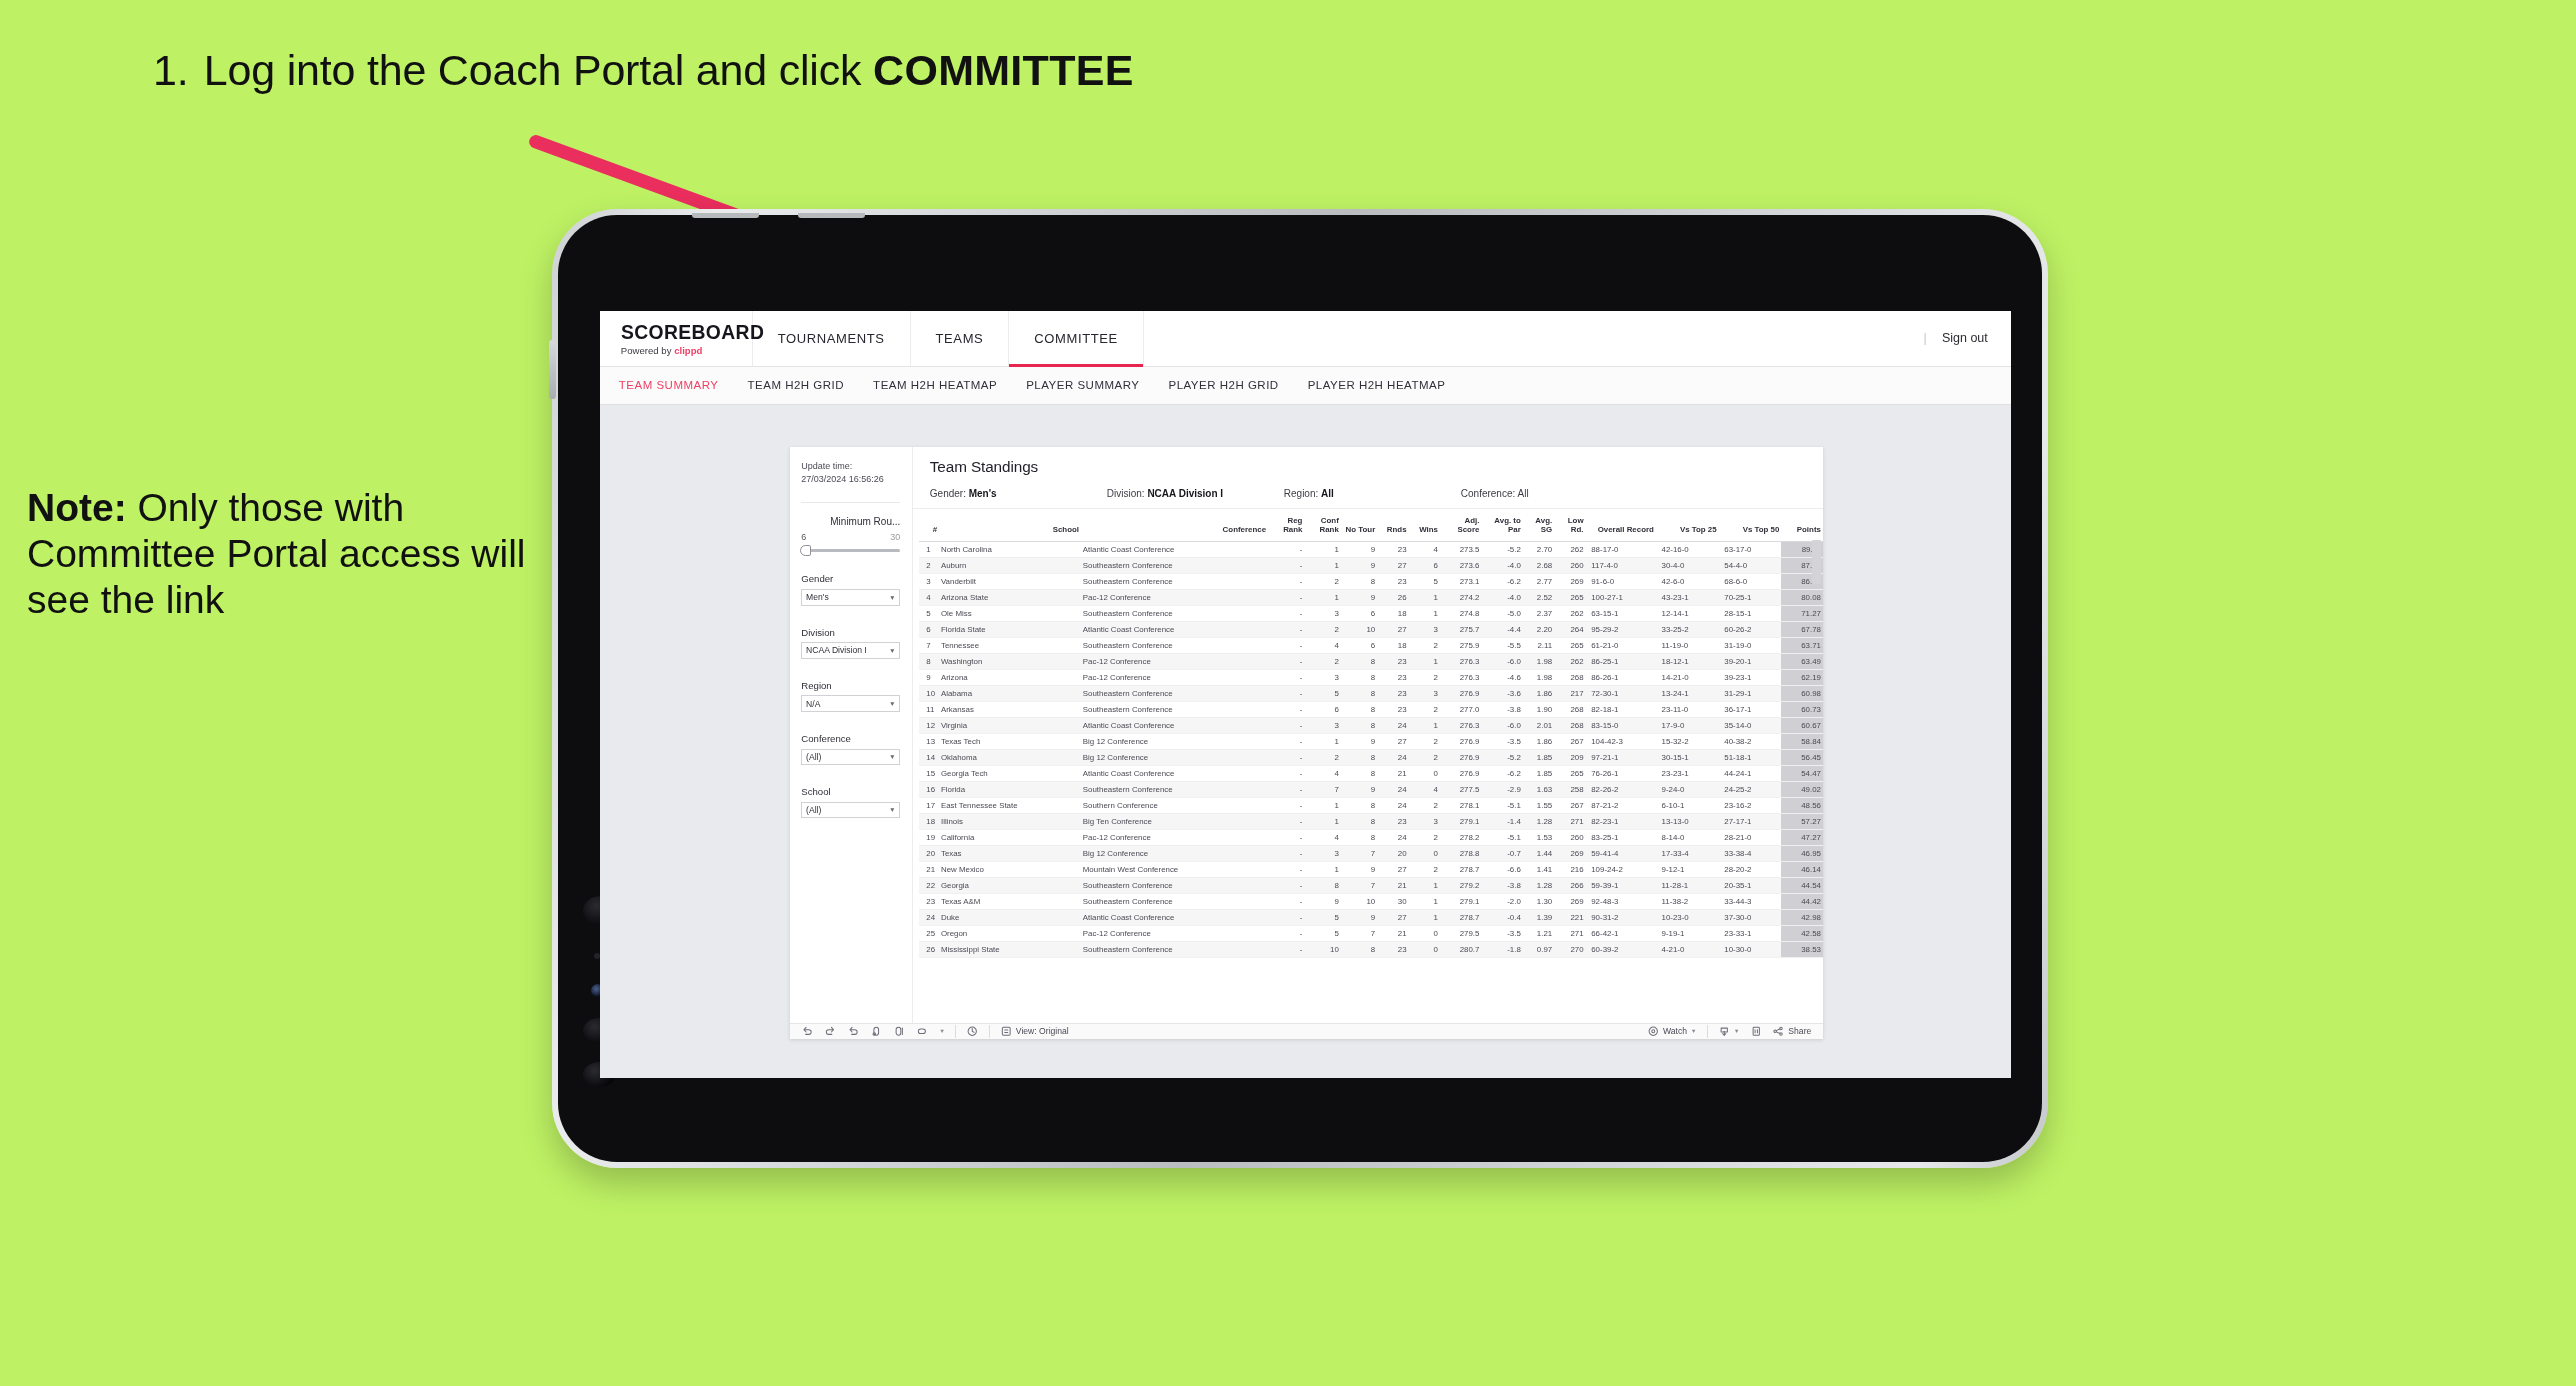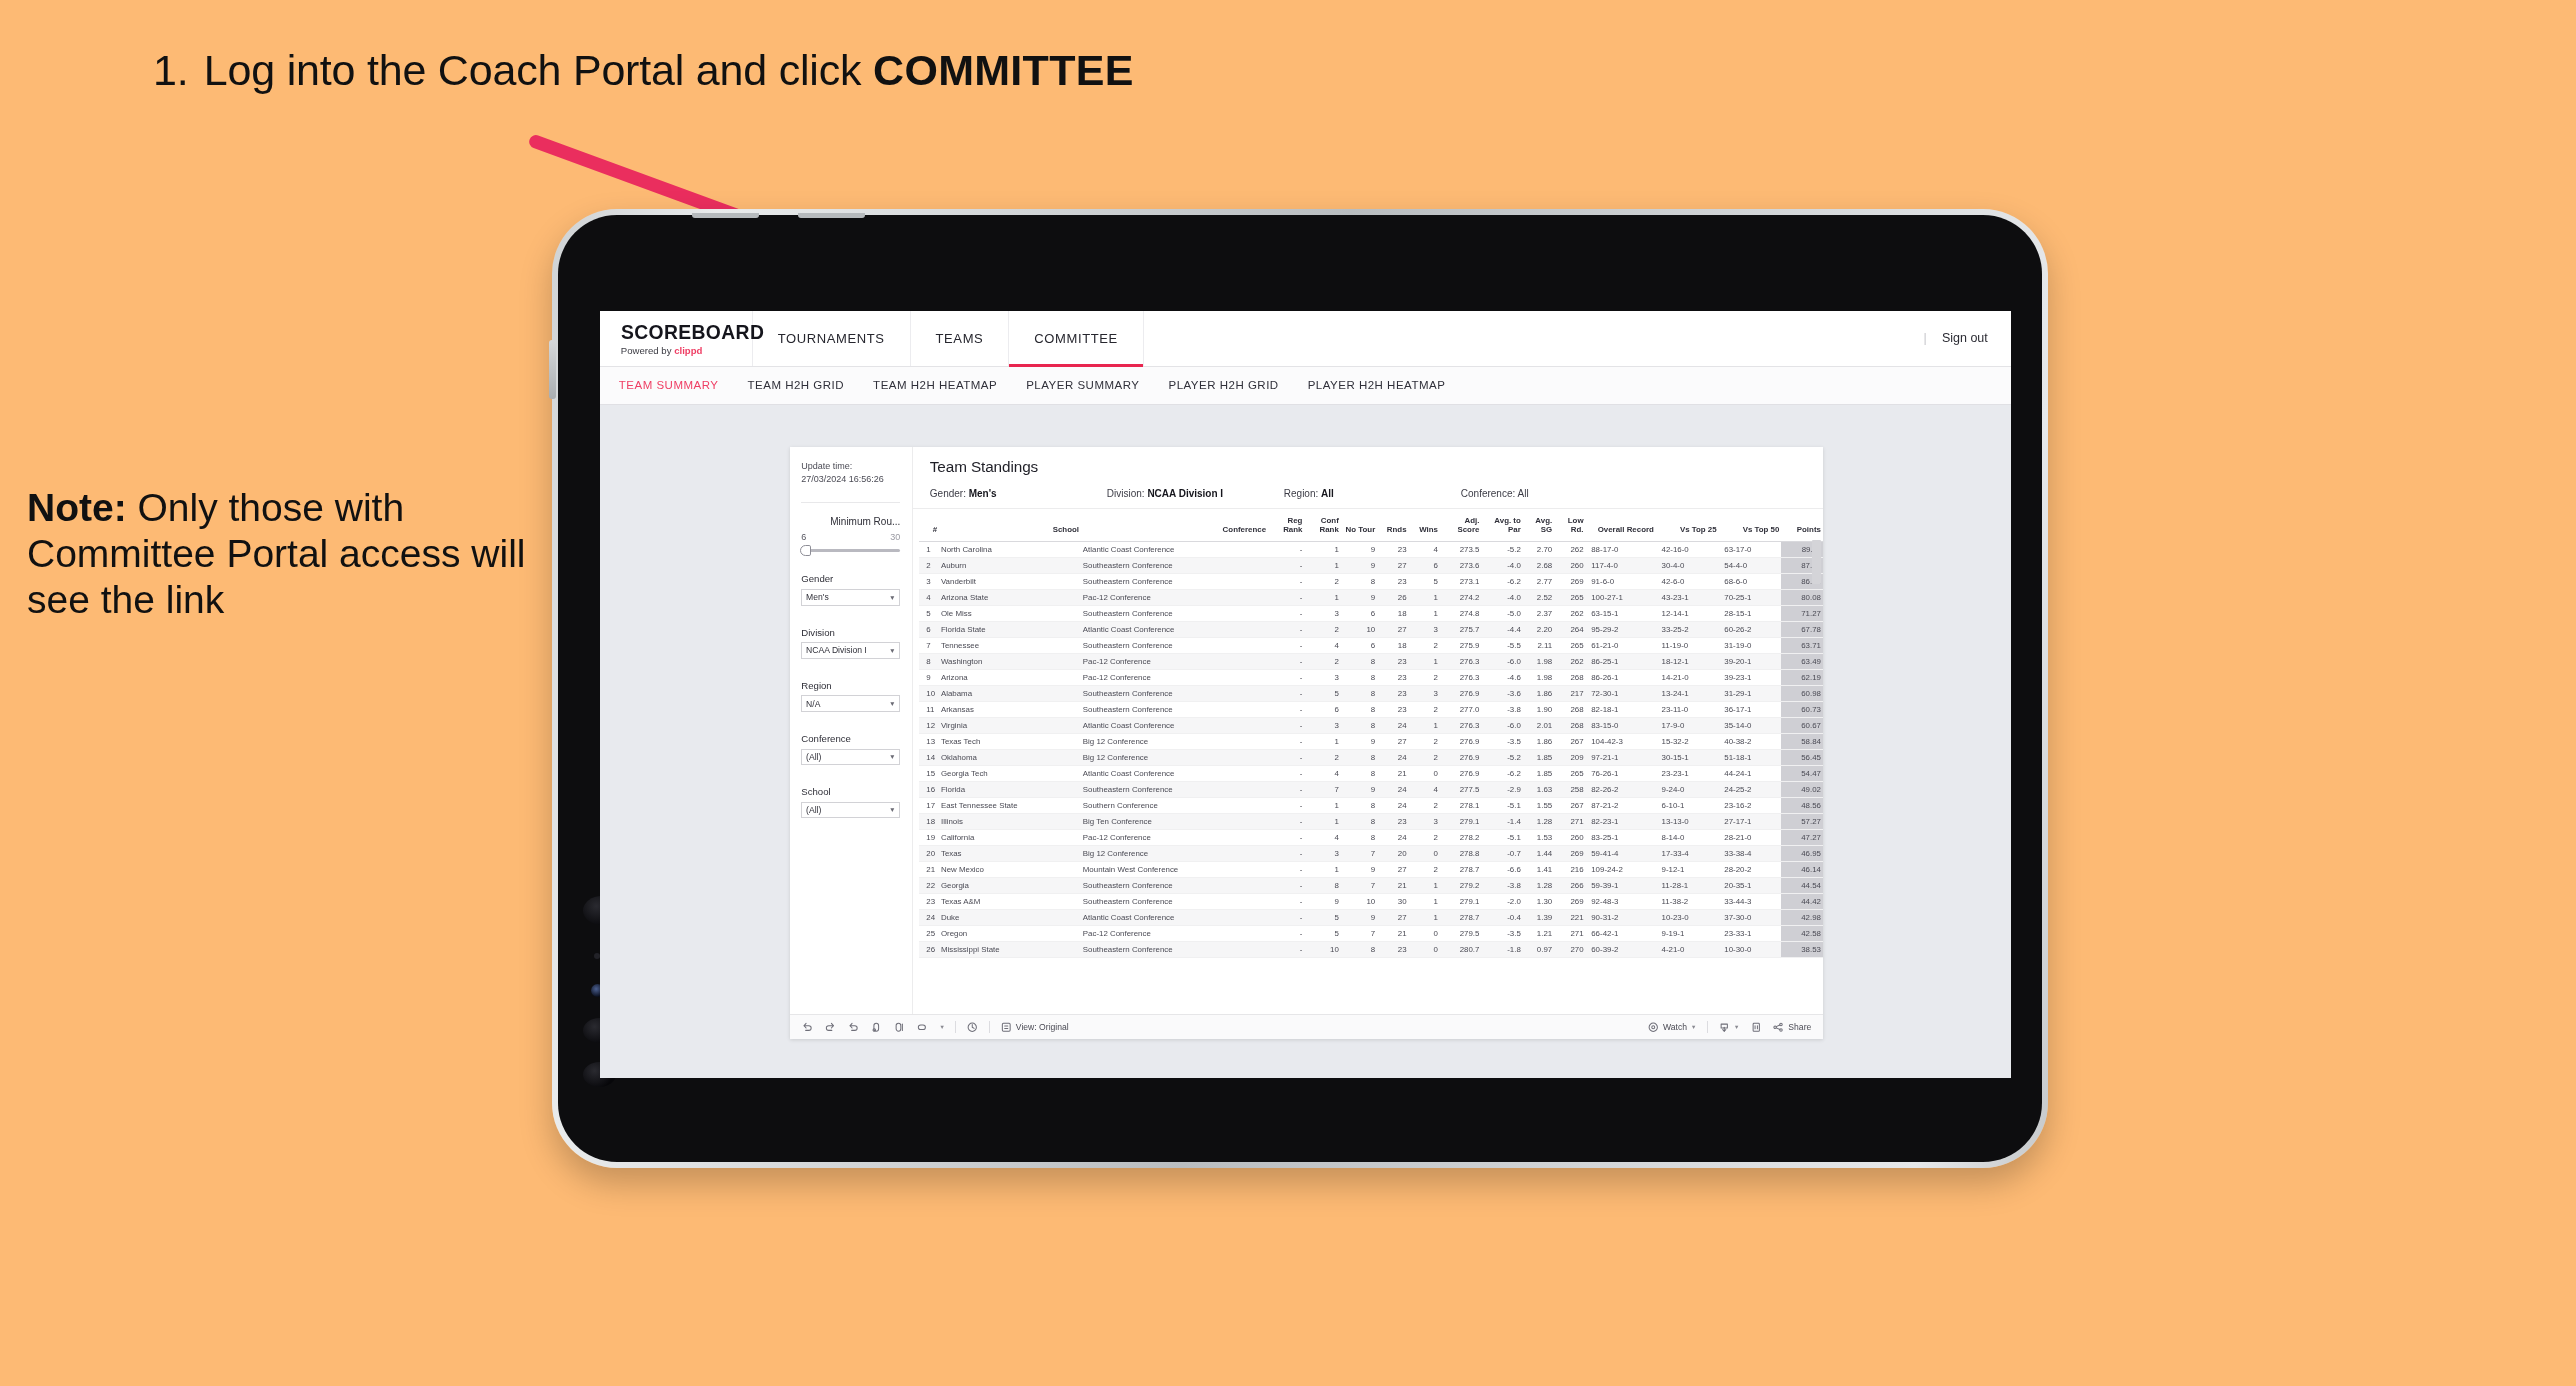--- a/index.html
+++ b/index.html
@@ -2,21 +2,21 @@
 <html><head>
 <meta charset="utf-8">
 <style>
   * { box-sizing: border-box; margin: 0; padding: 0; }
   html, body {
     width: 2576px; height: 1386px;
     background: #ffffff;
     font-family: "Liberation Sans", sans-serif;
     overflow: hidden;
   }
-  #stage { position: relative; width: 2576px; height: 1386px; background:#fdba74; }
+  #stage { position: relative; width: 2576px; height: 1386px; background:#bef264; }
 
   
   .headline {
     position: absolute; left: 153px; top: 46px;
     font-size: 43px; color: #111; white-space: nowrap;
     letter-spacing: -0.2px;
   }
   .headline .num { margin-right: 15.3px; }
   .headline b { font-weight: 700; letter-spacing: 0.3px; }
 
@@ -168,21 +168,21 @@
   th.c-num, th.c-sch, th.c-conf { }
   .tbl-wrap { position:relative; flex:1; overflow:hidden; padding-left:5.8px; }
 
   .vscroll {
     position:absolute; right:1.9px; top:31px; width: 8.6px; height: 44px;
     background:#d4d4d8; border-radius:1px;
   }
 
   
   .wb-bar {
-    height: 25px; border-top: 1px solid #e6e6e8; background: #fafafb;
+    height: 16px; border-top: 1px solid #e6e6e8; background: #fafafb;
     display:flex; align-items:center; padding: 0 11.5px; gap: 10px;
     font-size: 8.6px; color: #4a4a54;
   }
   .wb-bar .grp { display:flex; align-items:center; gap: 10.5px; }
   .wb-bar .sep { width:1px; height:12.5px; background:#dcdce0; }
   .wb-bar .item { display:flex; align-items:center; gap:3.8px; cursor:pointer; }
   .wb-bar .spacer { flex:1; }
   .ico { display:inline-block; width:12.5px; height:12.5px; position:relative; }
   svg.i { width:12.5px; height:12.5px; display:block; }
   svg.i path, svg.i circle, svg.i rect, svg.i line, svg.i polyline {

